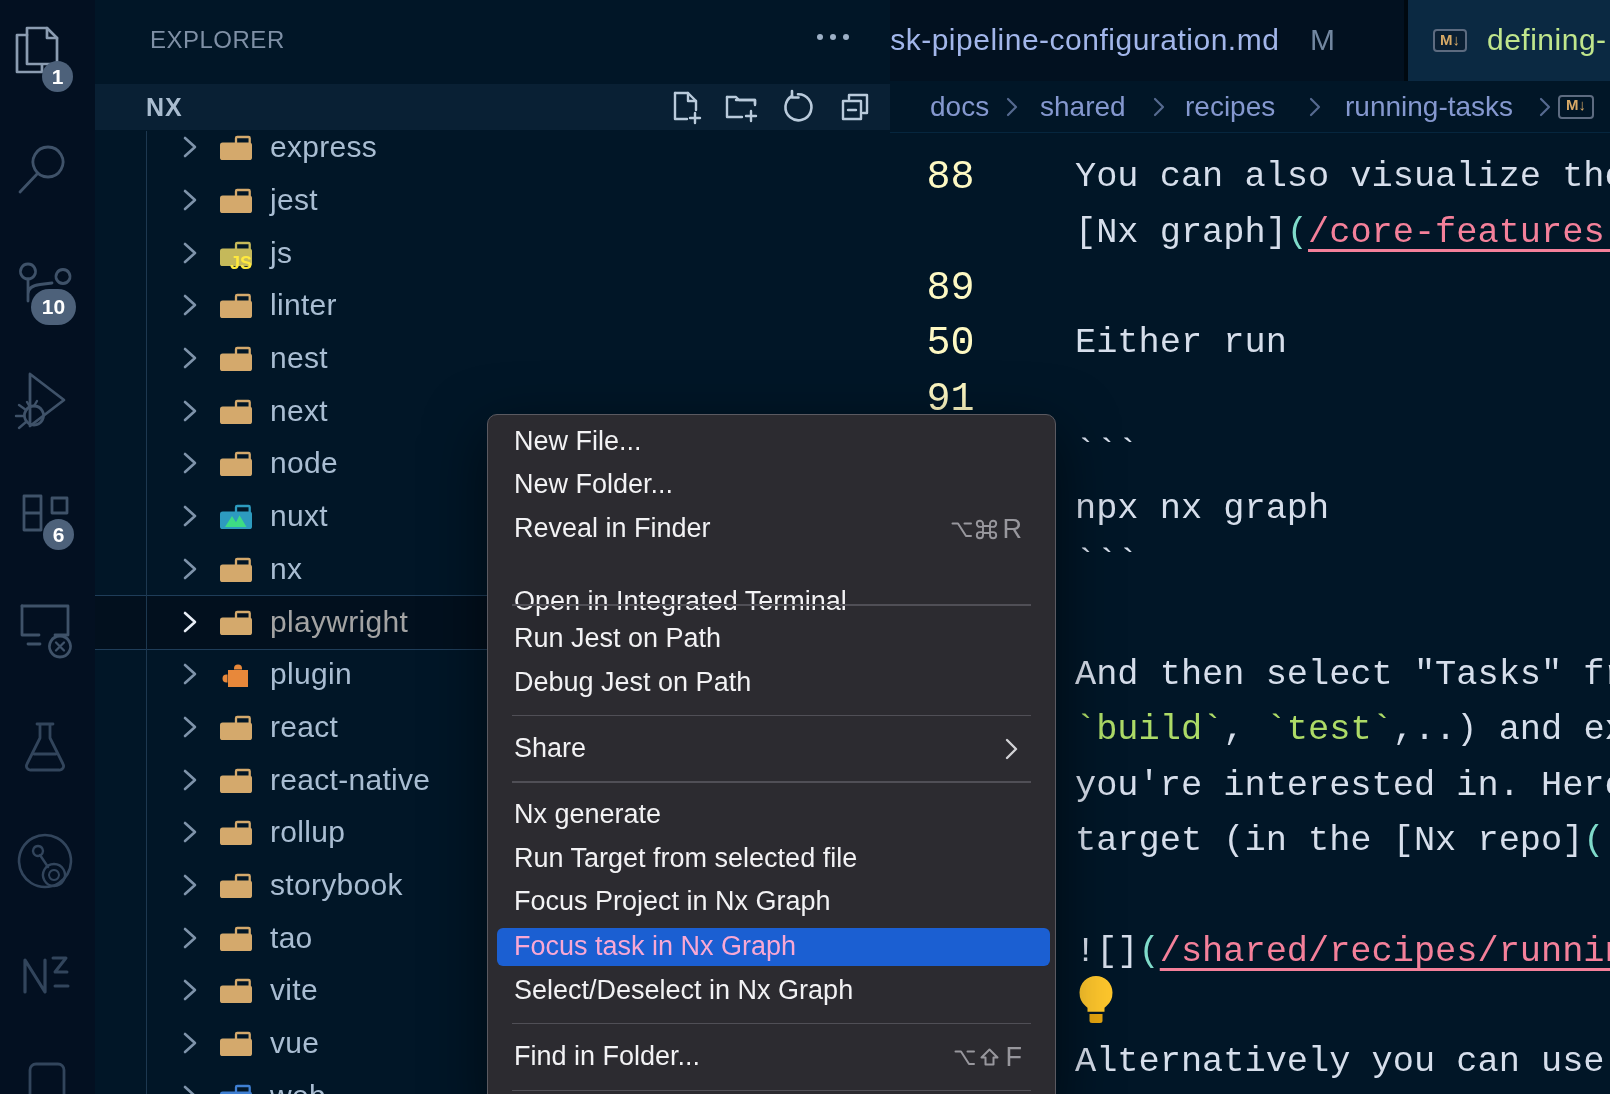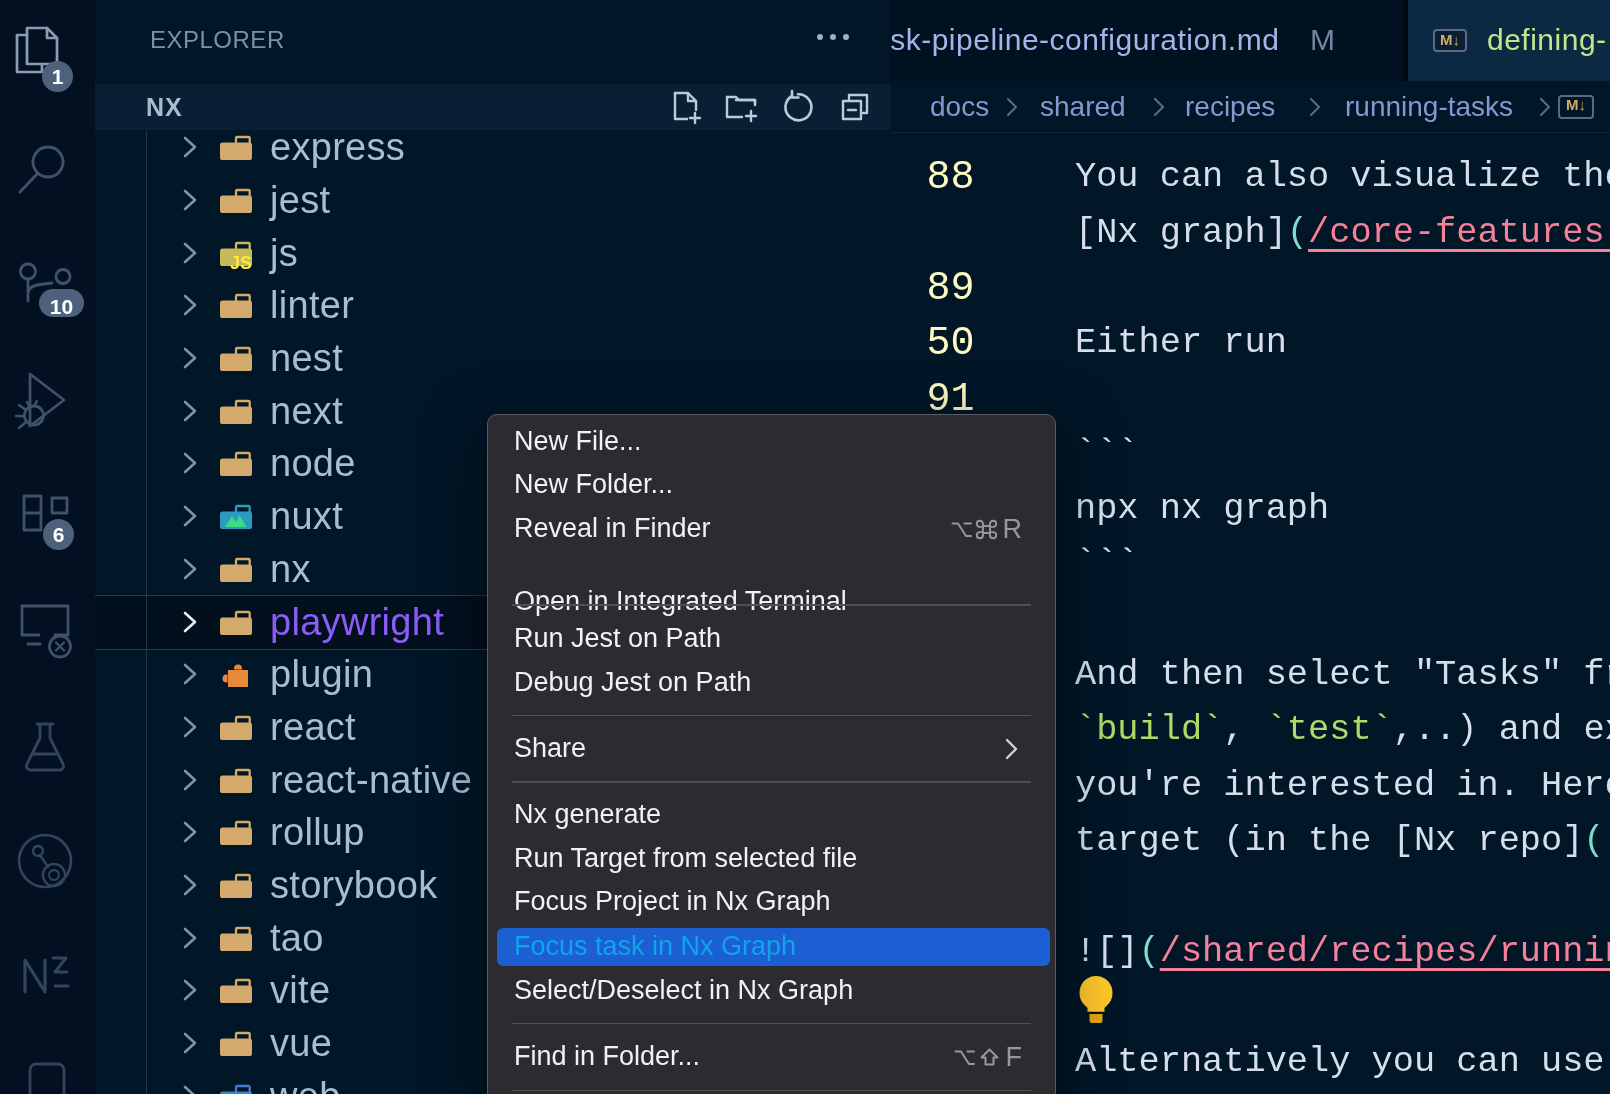--- a/index.html
+++ b/index.html
@@ -10,25 +10,25 @@
   #abar{left:0;top:0;width:95px;height:1094px;background:#031021;}
   .badge{position:absolute;background:#4d617a;color:#fff;font-weight:bold;
          font-size:21px;text-align:center;border-radius:50px;}
   
   #sidebar{left:95px;top:0;width:795px;height:804px;background:#011627;}
   #exptitle{left:55px;top:26px;font-size:24px;color:#7f90a6;letter-spacing:0.5px;}
   #sechead{left:0;top:84px;width:795px;height:46px;background:rgba(130,170,220,0.07);}
   .secnx{position:absolute;left:51px;top:9px;font-size:25px;font-weight:bold;color:#a9bccf;letter-spacing:1px;}
   .row{position:absolute;left:0;width:795px;height:53px;}
   .row .nm{position:absolute;left:175px;top:50%;transform:translateY(-50%);
-           font-size:38px;letter-spacing:0.3px;color:#a9bdd2;white-space:pre;}
+           font-size:30px;letter-spacing:0.3px;color:#a9bdd2;white-space:pre;}
   .row svg.chev{position:absolute;left:84px;top:50%;transform:translateY(-50%);}
   .row .ficon{position:absolute;left:124px;top:50%;transform:translateY(-50%);}
   #selrow{background:#02101e;border-top:1px solid #1f3d59;border-bottom:1px solid #1f3d59;}
-  #selrow .nm{color:#8b5cf6;}
+  #selrow .nm{color:#a3a3a3;}
   #guide{left:51px;top:131px;width:1px;height:963px;background:#1d3850;z-index:3;}
   
   #editor{left:890px;top:0;width:720px;height:1094px;background:#011627;}
   #tabs{position:absolute;left:0;top:0;width:720px;height:81px;}
   #tab1{position:absolute;left:0;top:0;width:514px;height:81px;background:#021120;overflow:hidden;}
   #tab1 .t{position:absolute;left:-17px;top:23px;font-size:30px;letter-spacing:0.5px;color:#a2b6ea;white-space:pre;}
   #tab1 .m{position:absolute;left:420px;top:23px;font-size:30px;color:#7287a0;}
   #tabdiv{position:absolute;left:514px;top:0;width:4px;height:81px;background:#000910;}
   #tab2{position:absolute;left:518px;top:0;width:202px;height:81px;background:#0b2942;overflow:hidden;}
   #tab2 .t{position:absolute;top:23px;font-size:30px;letter-spacing:0.5px;color:#c0e68c;white-space:pre;left:79px;}
@@ -63,21 +63,21 @@
     <div class="badge" style="left: 42px; top: 61px; width: 31px; height: 31px; line-height: 31px;">1</div>
     <svg width="58" height="62" viewBox="0 0 58 62" style="position: absolute; left: 14px; top: 136px;">
       <path d="M34 11 a15 15 0 1 1 -0.01 0 Z" stroke="#3f5269" stroke-width="2.8" fill="none" stroke-linecap="round" stroke-linejoin="round"></path>
       <path d="M24 37 L6 56" stroke="#3f5269" stroke-width="2.8" fill="none" stroke-linecap="round" stroke-linejoin="round"></path>
     </svg>
     <svg width="62" height="70" viewBox="0 0 62 70" style="position: absolute; left: 12px; top: 252px;">
       <path d="M16 12 a7.5 7.5 0 1 1 -0.01 0 Z" stroke="#3f5269" stroke-width="2.8" fill="none" stroke-linecap="round" stroke-linejoin="round"></path>
       <path d="M51 17.5 a7 7 0 1 1 -0.01 0 Z" stroke="#3f5269" stroke-width="2.8" fill="none" stroke-linecap="round" stroke-linejoin="round"></path>
       <path d="M16 27 v22 M16 42 q0-8 12-9.5 l12-1.5" stroke="#3f5269" stroke-width="2.8" fill="none" stroke-linecap="round" stroke-linejoin="round"></path>
     </svg>
-    <div class="badge" style="left: 39px; top: 289px; width: 45px; height: 28px; line-height: 36px;">10</div>
+    <div class="badge" style="left: 31px; top: 289px; width: 45px; height: 36px; line-height: 36px;">10</div>
     <svg width="64" height="64" viewBox="0 0 64 64" style="position: absolute; left: 6px; top: 368px;">
       <path d="M24 6 L58 32 L24 58 Z" stroke="#3f5269" stroke-width="2.8" fill="none" stroke-linecap="round" stroke-linejoin="round"></path>
       <path d="M28 38 a9.5 9.5 0 1 1 -0.01 0 Z" stroke="#3f5269" stroke-width="2.8" fill="none" stroke-linecap="round" stroke-linejoin="round"></path>
       <path d="M20 42 l-7 -5 M18 48 h-8 M20 54 l-7 6 M28 38 l3 -5 M24 39 l-3 -5" stroke="#3f5269" stroke-width="2.4" fill="none" stroke-linecap="round" stroke-linejoin="round"></path>
     </svg>
     <svg width="58" height="58" viewBox="0 0 58 58" style="position: absolute; left: 12px; top: 484px;">
       <path d="M12 12 h17 v17 H12 Z M12 29 h17 v17 H12 Z" stroke="#3f5269" stroke-width="2.8" fill="none" stroke-linecap="round" stroke-linejoin="round"></path>
       <path d="M40 14 h15 v15 H40 Z" stroke="#3f5269" stroke-width="2.8" fill="none" stroke-linecap="round" stroke-linejoin="round"></path>
     </svg>
     <div class="badge" style="left: 43px; top: 519px; width: 31px; height: 31px; line-height: 31px;">6</div>
@@ -338,21 +338,21 @@
       <div class="mi" style="top: 142px; margin-top: 29px;">Open in Integrated Terminal</div>
       <div class="msep" style="top: 189.3px;"></div>
       <div class="mi" style="top: 208.1px;">Run Jest on Path</div>
       <div class="mi" style="top: 251.8px;">Debug Jest on Path</div>
       <div class="msep" style="top: 299.7px;"></div>
       <div class="mi" style="top: 317.8px;">Share</div>
       <div class="msep" style="top: 366.3px;"></div>
       <div class="mi" style="top: 383.8px;">Nx generate</div>
       <div class="mi" style="top: 427.6px;">Run Target from selected file</div>
       <div class="mi" style="top: 471.4px;">Focus Project in Nx Graph</div>
-      <div class="mi" style="top: 515.8px; color: #0ea5e9;">Focus task in Nx Graph</div>
+      <div class="mi" style="top: 515.8px; color: #f9a8d4;">Focus task in Nx Graph</div>
       <div class="mi" style="top: 559.6px;">Select/Deselect in Nx Graph</div>
       <div class="msep" style="top: 607.5px;"></div>
       <div class="mi" style="top: 626.2px;">Find in Folder...</div>
       <div class="msep" style="top: 674.7px;"></div>
       <svg width="16" height="26" viewBox="0 0 16 26" style="position: absolute; right: 36px; top: 321.3px;">
         <path d="M4 4 l9 9 -9 9" stroke="#d2d2d6" stroke-width="2.4" fill="none" stroke-linecap="round" stroke-linejoin="round"></path>
       </svg>
       <div style="position:absolute;right:33px;top:100.2px;height:28px;display:flex;align-items:center;gap:2px;">
         <svg width="23" height="23" viewBox="0 0 23 23">
           <path d="M2.5 5.5 h5.5 l8 12.5 h5 M14.5 5.5 h6.5" stroke="#98979d" stroke-width="2" fill="none" stroke-linecap="round" stroke-linejoin="round"></path>

